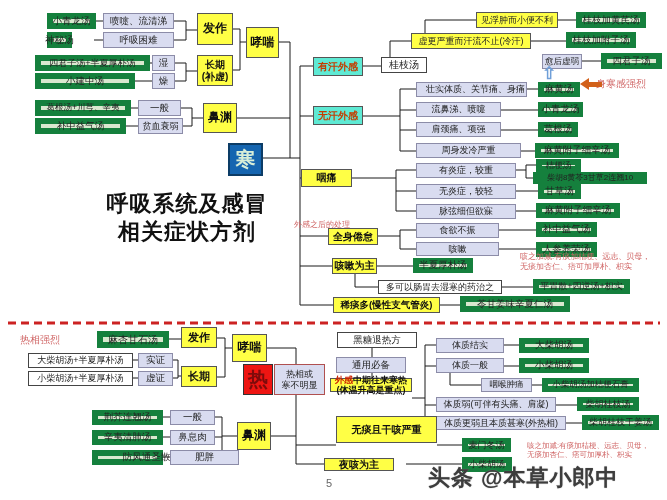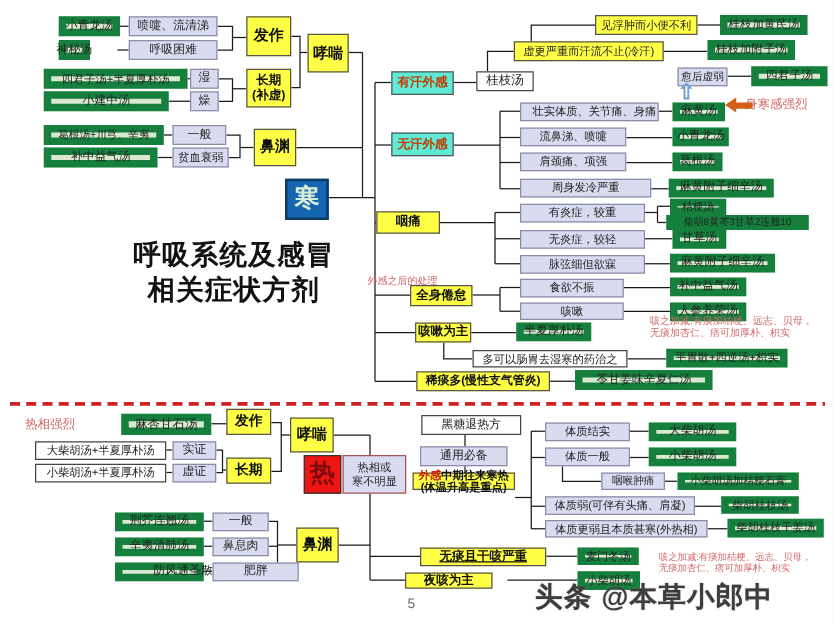--- a/index.html
+++ b/index.html
@@ -381,21 +381,21 @@
       </div>
       <div class="node s-g" style="left: 577px; top: 397px; width: 62px; height: 14px; font-size: 9px;">
         <div class="ln"><span>柴胡桂枝汤</span></div>
       </div>
       <div class="node s-b" style="left: 436px; top: 416px; width: 130px; height: 14px; font-size: 9px;">
         <div class="ln"><span>体质更弱且本质甚寒(外热相)</span></div>
       </div>
       <div class="node s-g" style="left: 582px; top: 415px; width: 77px; height: 15px; font-size: 9px;">
         <div class="ln"><span>柴胡桂枝干姜汤</span></div>
       </div>
-      <div class="node s-y" style="left: 336px; top: 438px; width: 101px; height: 15px; font-size: 10px; text-decoration: underline;">
+      <div class="node s-y" style="left: 336px; top: 416px; width: 101px; height: 27px; font-size: 10px;">
         <div class="ln"><span>无痰且干咳严重</span></div>
       </div>
       <div class="node s-g" style="left: 462px; top: 438px; width: 49px; height: 14px; font-size: 9px;">
         <div class="ln"><span>麦门冬汤</span></div>
       </div>
       <div class="node s-y" style="left: 324px; top: 458px; width: 70px; height: 13px; font-size: 10px;">
         <div class="ln"><span>夜咳为主</span></div>
       </div>
       <div class="node s-g" style="left: 462px; top: 457px; width: 50px; height: 15px; font-size: 9px;">
         <div class="ln"><span>小柴胡汤</span></div>

